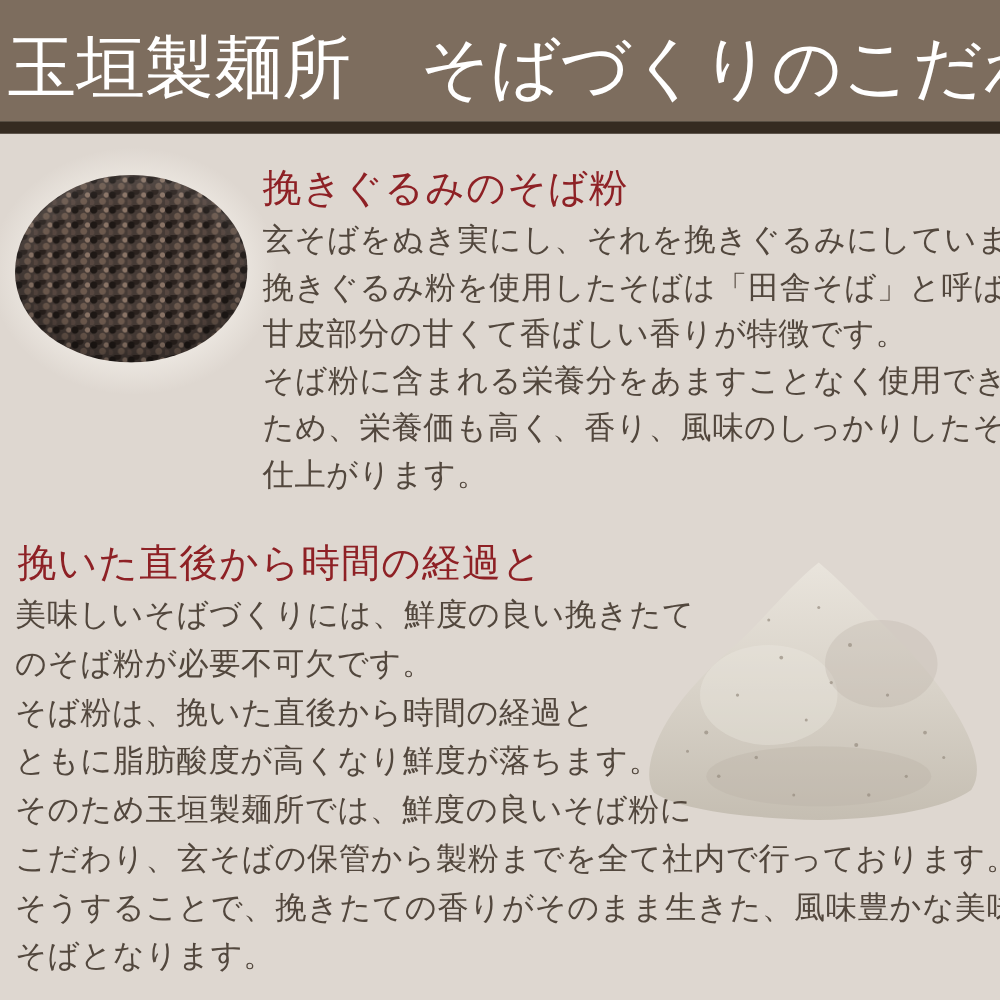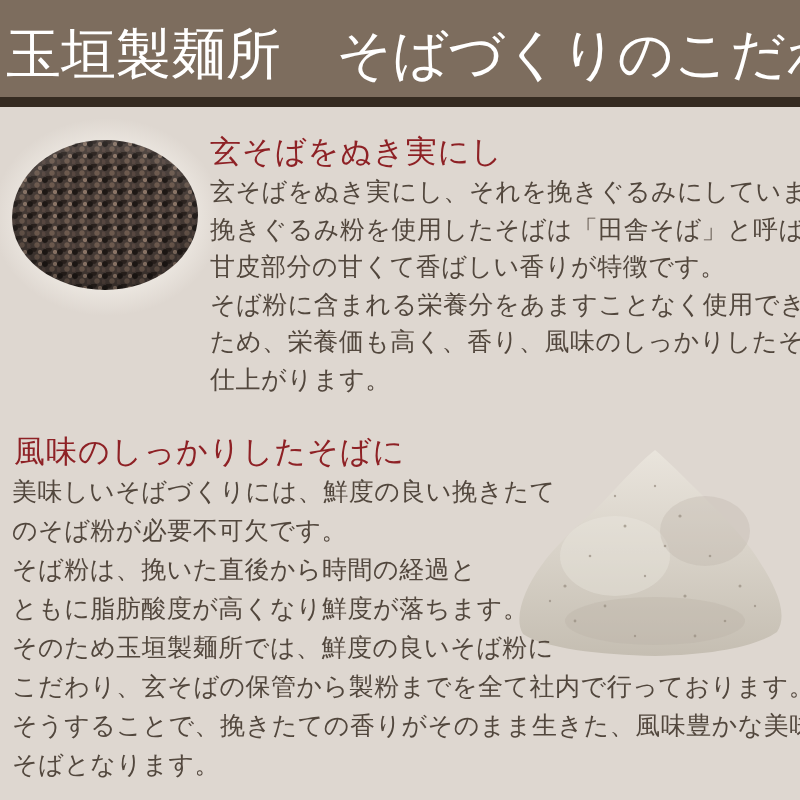--- a/index.html
+++ b/index.html
@@ -60,21 +60,21 @@
 <body>
 
 <div class="banner">
   <h1 class="banner-title">玉垣製麺所　そばづくりのこだわり</h1>
 </div>
 <div class="banner-underline"></div>
 
 <div class="seeds-glow"></div>
 <div class="seeds"></div>
 
-<h2 class="heading h1pos">玄そばをぬき実にし</h2>
+<h2 class="heading h1pos">挽きぐるみのそば粉</h2>
 <div class="para para1">
   <div>玄そばをぬき実にし、それを挽きぐるみにしています。</div>
   <div>挽きぐるみ粉を使用したそばは「田舎そば」と呼ばれ</div>
   <div>甘皮部分の甘くて香ばしい香りが特徴です。</div>
   <div>そば粉に含まれる栄養分をあますことなく使用できる</div>
   <div>ため、栄養価も高く、香り、風味のしっかりしたそばに</div>
   <div>仕上がります。</div>
 </div>
 
 <div class="flour">
@@ -114,21 +114,21 @@
       <circle cx="130" cy="200" r="1.2"></circle>
         <circle cx="190" cy="200" r="1.4"></circle>
       <circle cx="160" cy="110" r="1.3"></circle>
         <circle cx="110" cy="60" r="1.2"></circle>
       <circle cx="250" cy="170" r="1.2"></circle>
         <circle cx="45" cy="165" r="1.2"></circle>
     </g>
   </svg>
 </div>
 
-<h2 class="heading h2pos">風味のしっかりしたそばに</h2>
+<h2 class="heading h2pos">挽いた直後から時間の経過と</h2>
 <div class="para para2">
   <div>美味しいそばづくりには、鮮度の良い挽きたて</div>
   <div>のそば粉が必要不可欠です。</div>
   <div>そば粉は、挽いた直後から時間の経過と</div>
   <div>ともに脂肪酸度が高くなり鮮度が落ちます。</div>
   <div>そのため玉垣製麺所では、鮮度の良いそば粉に</div>
   <div>こだわり、玄そばの保管から製粉までを全て社内で行っております。</div>
   <div>そうすることで、挽きたての香りがそのまま生きた、風味豊かな美味しい</div>
   <div>そばとなります。</div>
 </div>

